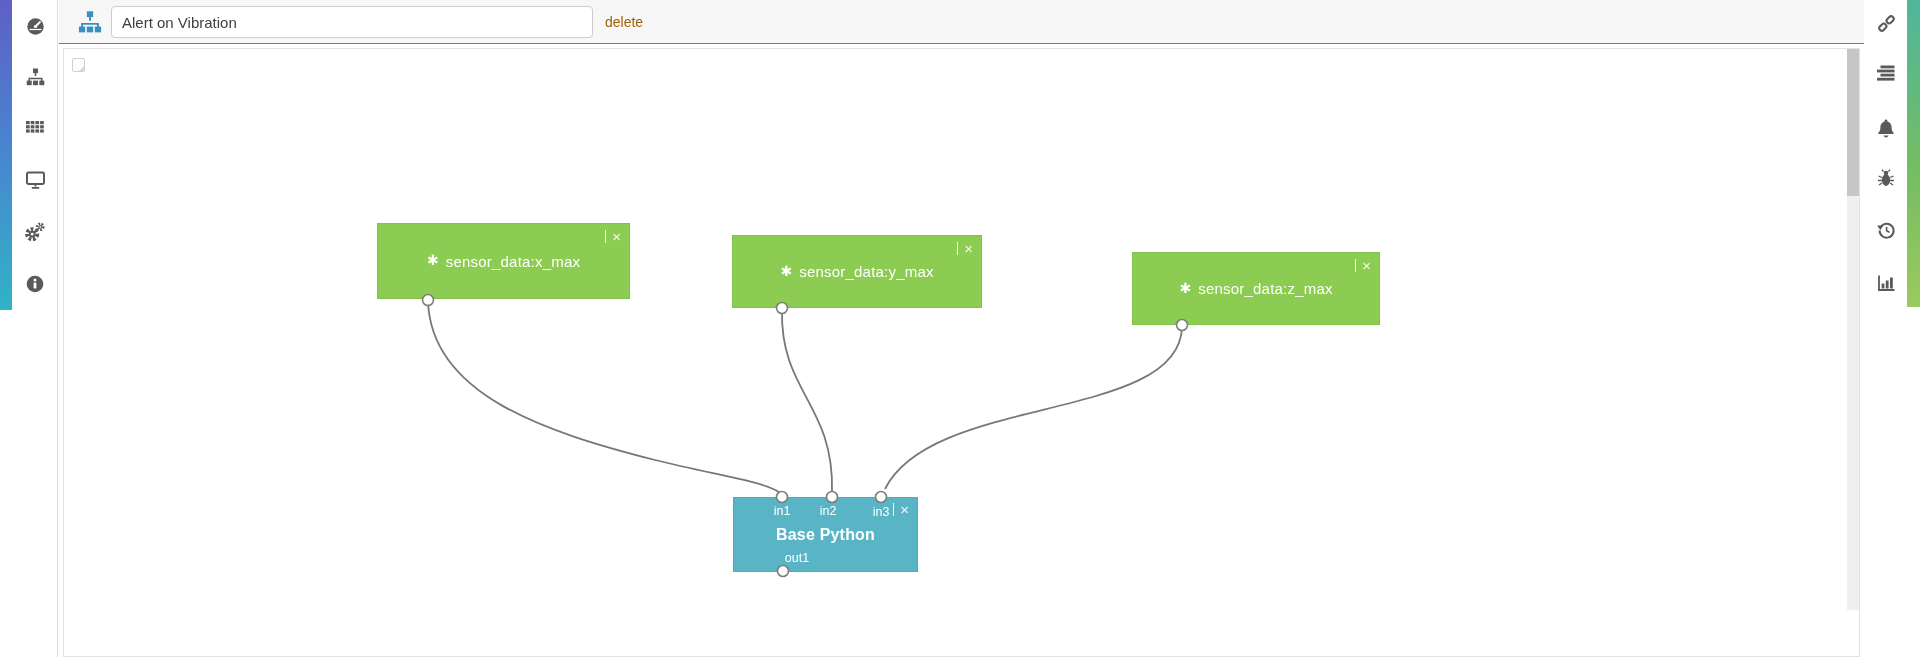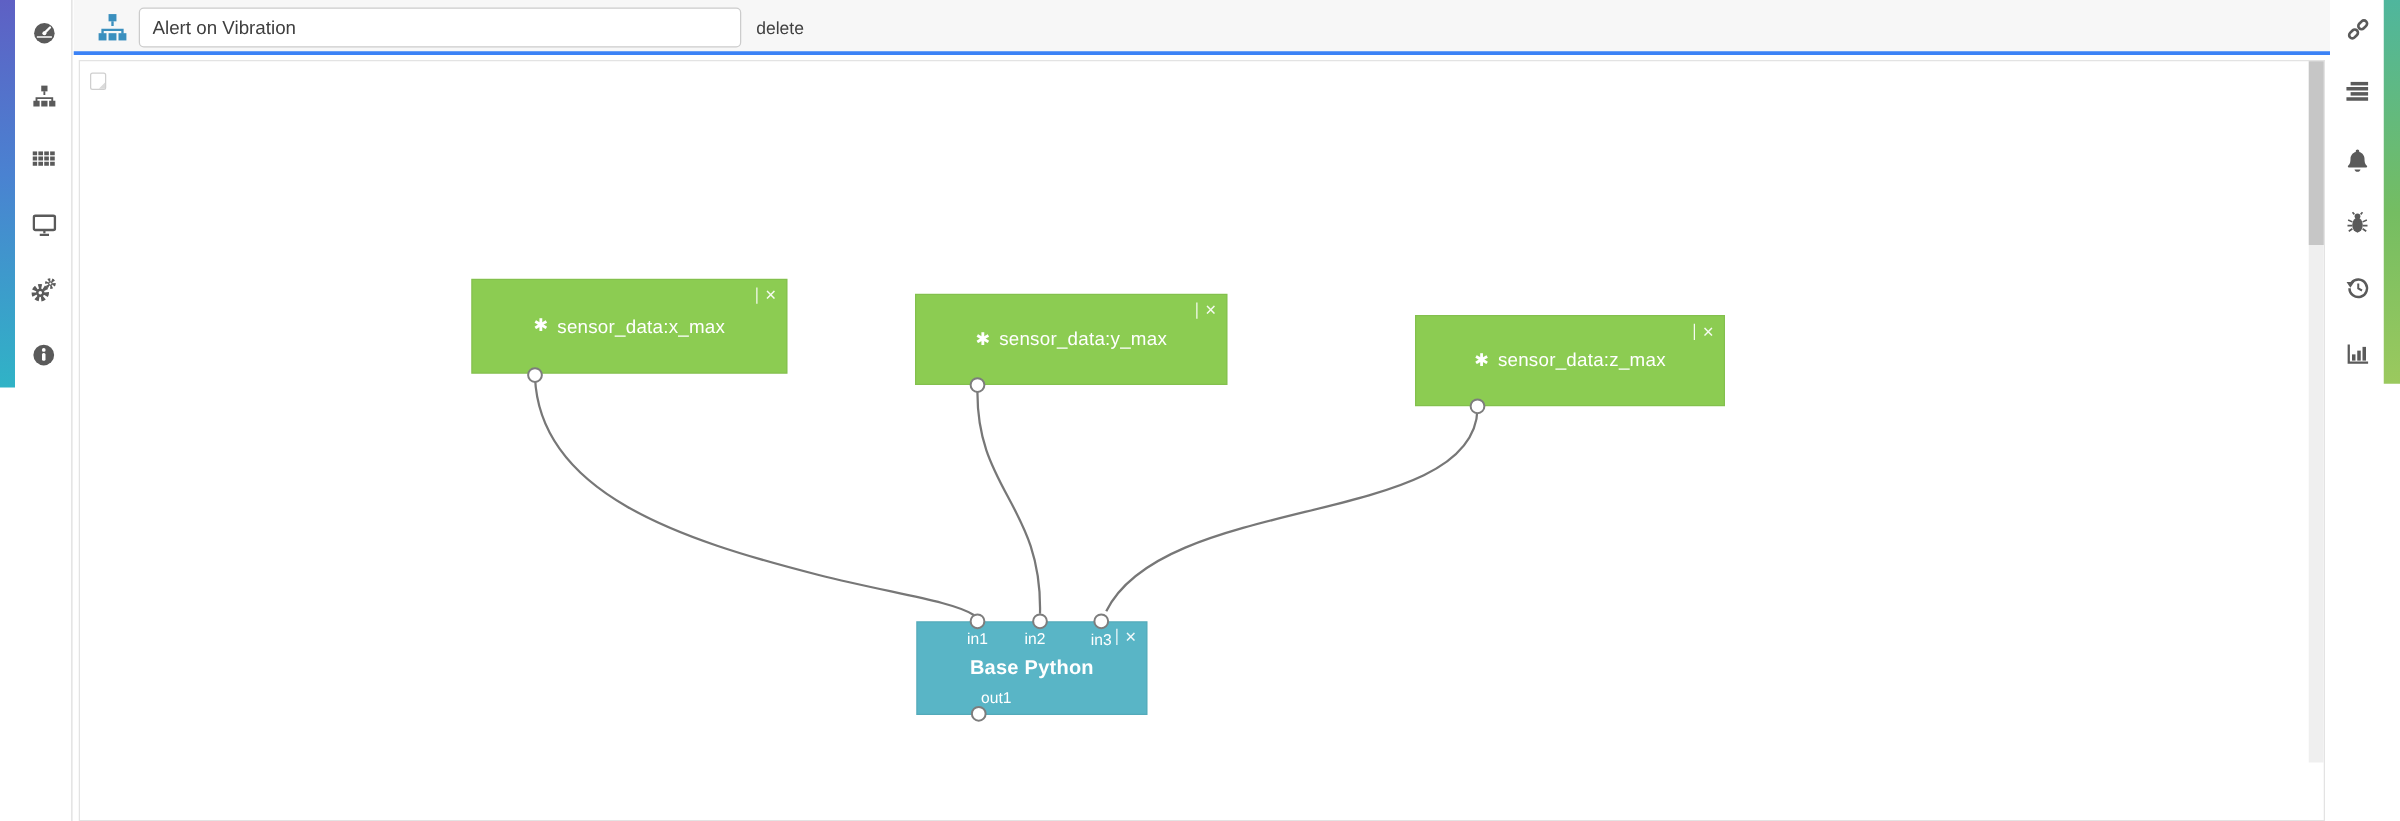--- a/index.html
+++ b/index.html
@@ -10,27 +10,27 @@
   #left-rail { position:absolute; left:0; top:0; width:58px; height:657px;
     background:#fff; border-right:1px solid #ddd; z-index:5; }
   #left-strip { position:absolute; left:0; top:0; width:12px; height:310px;
     background:linear-gradient(180deg, var(--left_strip_top) 0%, var(--left_strip_mid) 45%, var(--left_strip_bottom) 100%); }
   .rail-item { position:absolute; left:20px; width:30px; height:30px;
     display:flex; align-items:center; justify-content:center; cursor:pointer; }
   .rail-item svg { display:block; }
 
   
   #header { position:absolute; left:59px; top:0; width:1805px; height:44px;
-    background:#f7f7f7; border-bottom:3px solid #3b82f6; z-index:4;padding-left:43px; }
+    background:#f7f7f7; border-bottom:1px solid #3b82f6; z-index:4;padding-left:43px; }
   #flow-icon { position:absolute; left:19px; top:10px; }
   #title-input { position:absolute; left:52px; top:6px; width:482px; height:32px;
     border:1px solid #ccc; border-radius:4px; background:#fff; padding:0 10px;
     font-family:"Liberation Sans", sans-serif; font-size:15px; color:#3e3e3e; outline:none; }
   #delete-link { position:absolute; left:546px; top:14px; font-size:14px;
-    color:#404040; cursor:pointer; text-decoration:none; }
+    color:#a16207; cursor:pointer; text-decoration:none; }
 
   
   #canvas-outer { position:absolute; left:59px; top:44px; width:1805px; height:613px;
     background:#fff; }
   #canvas { position:absolute; left:4px; top:4px; width:1797px; height:609px;
     border:1px solid #e3e3e3; background:#fff; }
   #page-corner-icon { position:absolute; left:8px; top:9px; width:13px; height:14px;
     border:1px solid #cfcfcf; border-radius:2px; background:#fff; }
   #page-corner-icon:after { content:""; position:absolute; right:0; bottom:0;
     width:0; height:0; border-left:5px solid transparent; border-bottom:5px solid #dadada; }

